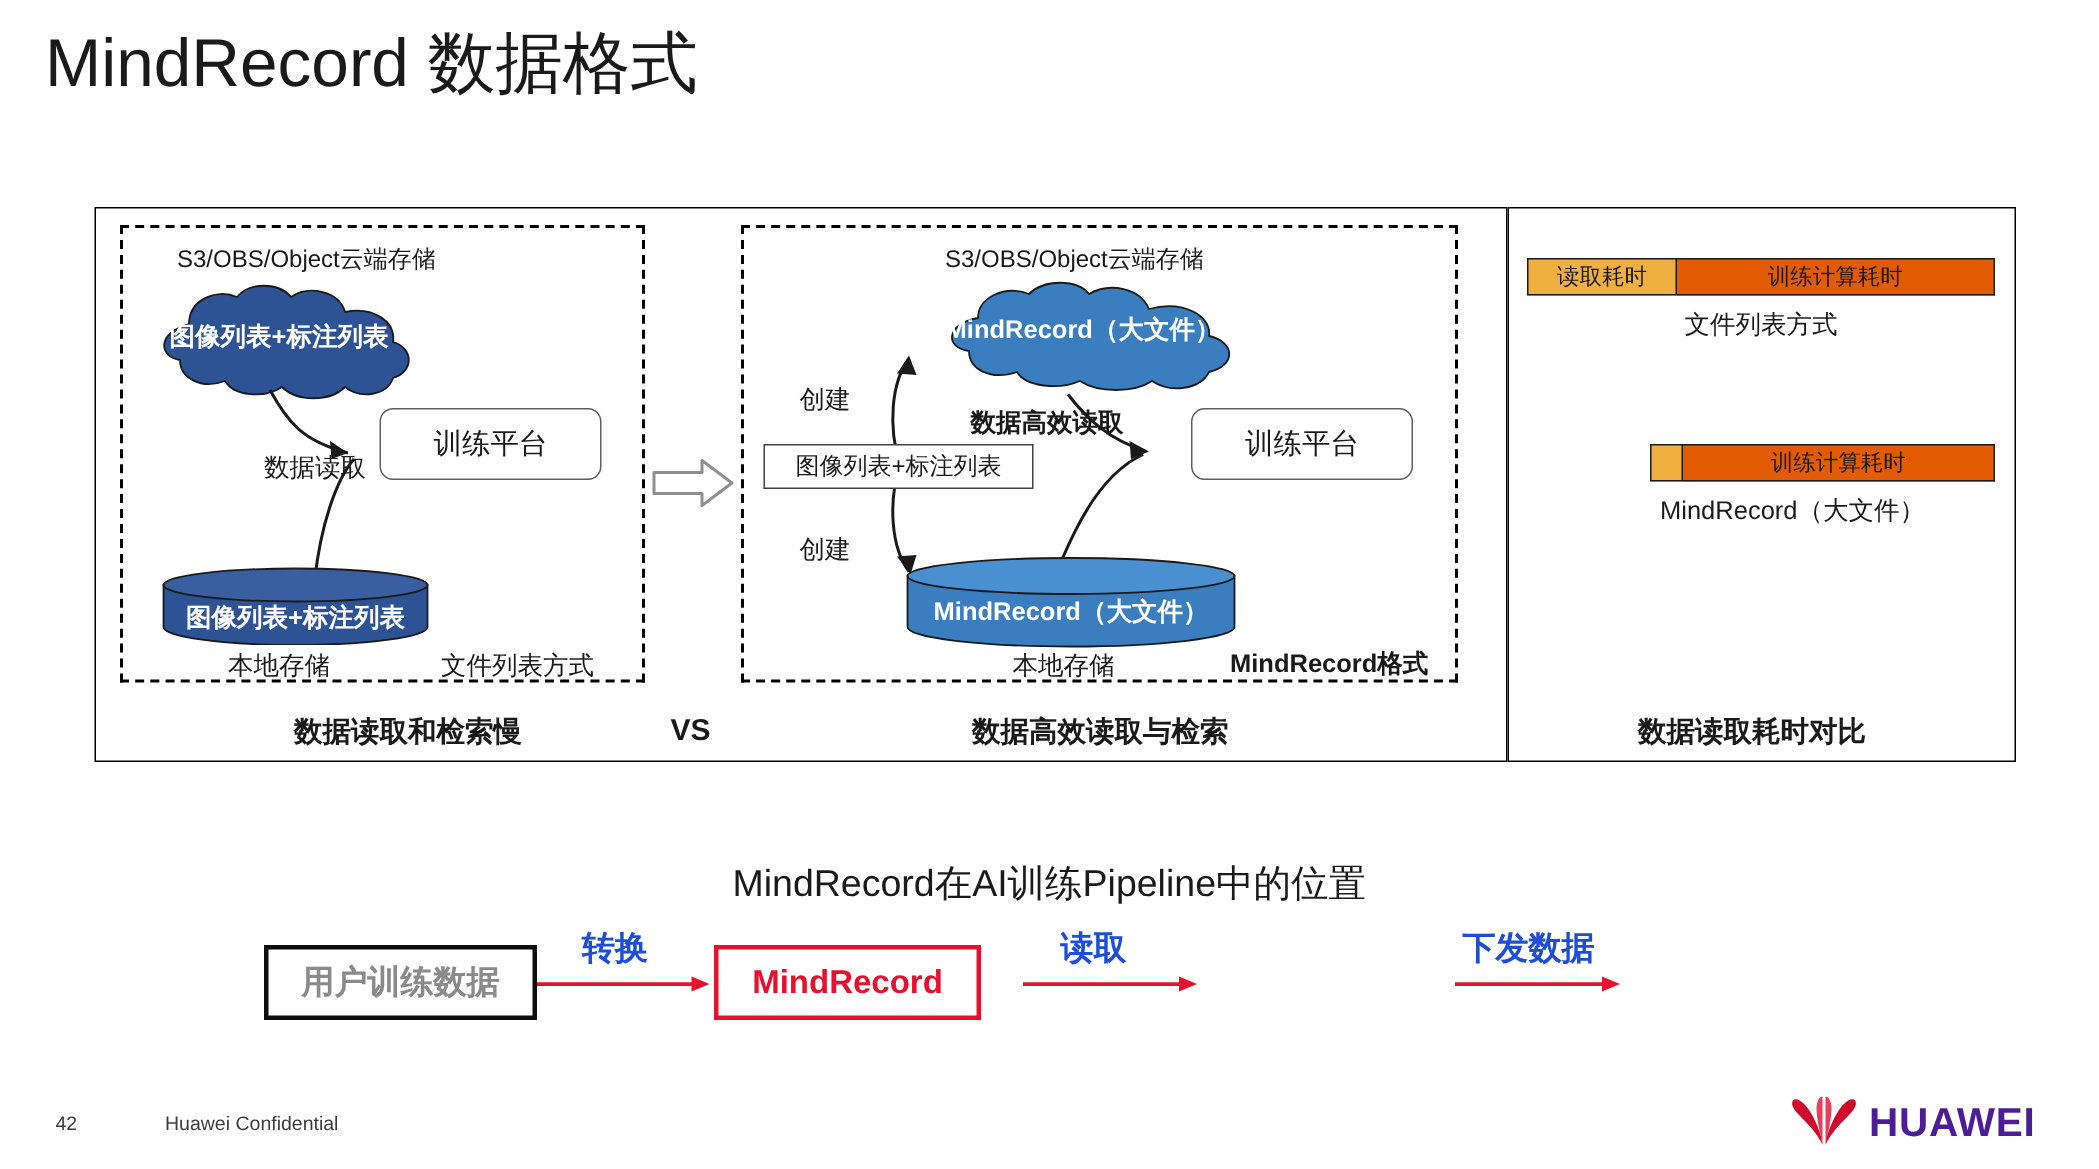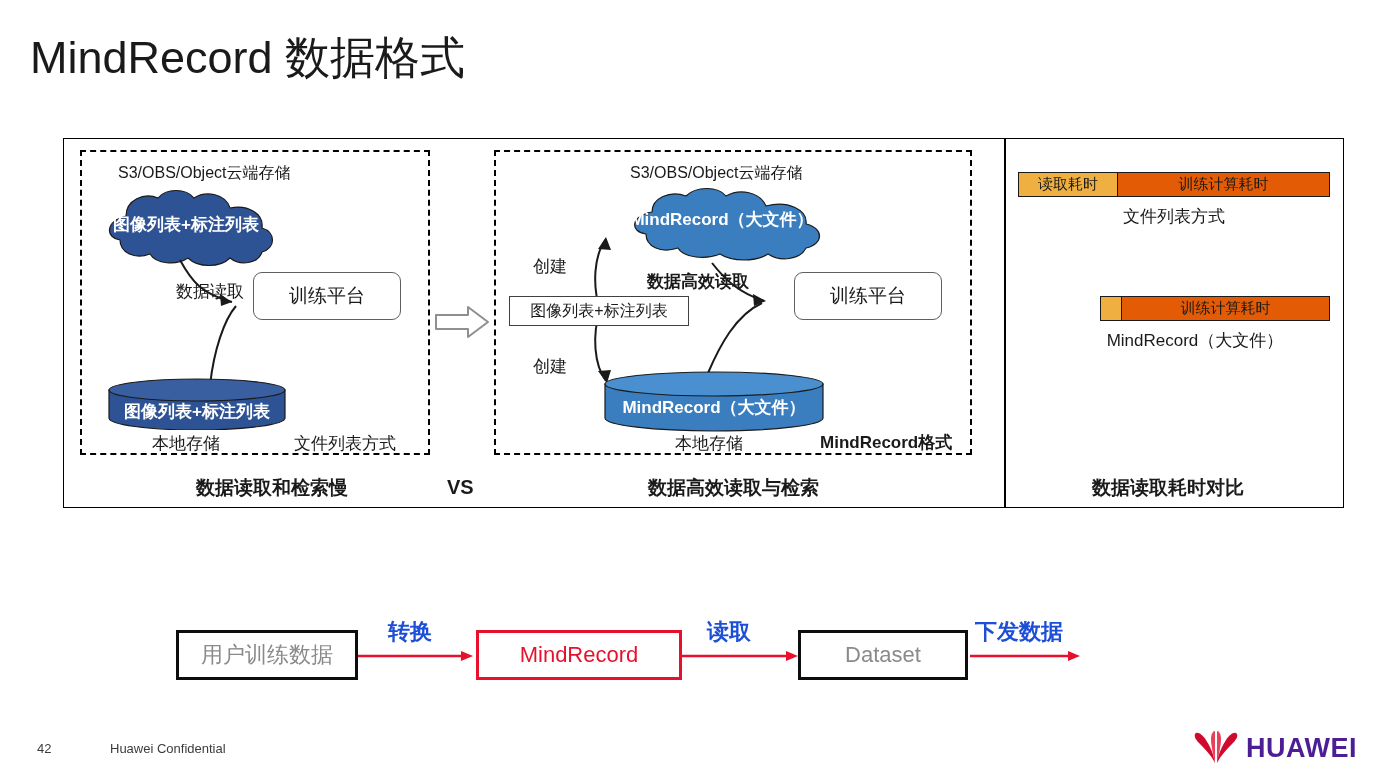--- a/index.html
+++ b/index.html
@@ -23,21 +23,20 @@
   
   .slide-title {
     position: absolute;
     left: 30px;
     top: 12px;
     font-size: 45px;
     font-weight: 400;
     letter-spacing: 0px;
     color: #1a1a1a;
     white-space: nowrap;
-    margin-top: 16px;
   }
 
   
   .panel {
     position: absolute;
     border: 1.5px solid #000000;
     background: #ffffff;
     box-sizing: border-box;
   }
   #panel-compare { left: 63px;  top: 138px; width: 942px; height: 370px; }
@@ -157,20 +156,21 @@
     color: #1a1a1a;
   }
   .pipe-box {
     position: absolute;
     box-sizing: border-box;
     display: flex;
     align-items: center;
     justify-content: center;
     font-size: 22px;
     background: #ffffff;
+    font-weight: bold;
   }
   .pipe-box.dark   { border: 3px solid #0d0d0d; color: #8a8a8a; }
   .pipe-box.accent { border: 3px solid #E8112D; color: #E8112D; }
   .pipe-arrow-lbl {
     position: absolute;
     font-size: 22px;
     font-weight: bold;
     color: #1d4ed8;
     white-space: nowrap;
   }
@@ -224,21 +224,21 @@
     </svg>
     <div class="cloud-text" style="top:27px; font-size:17px;">图像列表+标注列表</div>
   </div>
 
   <svg class="conn" id="left-conn" style="left:140px; top:240px; width:230px; height:160px;" width="230" height="160" viewBox="0 0 230 160">
     <path d="M40,20 C52,42 62,54 92,62" fill="none" stroke="#1a1a1a" stroke-width="2"></path>
     <polygon points="92,62 80,54 81,66" fill="#1a1a1a"></polygon>
     <path d="M70,145 C74,110 84,80 96,66" fill="none" stroke="#1a1a1a" stroke-width="2"></path>
   </svg>
 
-  <div class="lbl lbl-small" style="left:176px; top:280px; font-size:17px;">数据读取</div>
+  <div class="lbl lbl-small" style="left:176px; top:300px; font-size:17px;">数据读取</div>
 
   <div class="platform" style="left:253px; top:272px; width:148px; height:48px;">
     <span>训练平台</span>
   </div>
 
   <div class="cyl" id="left-cyl" style="left:107px; top:378px; width:180px; height:52px;">
     <svg width="180" height="52" viewBox="0 0 180 52">
       <path d="M2,12 L2,40 A88,12 0 0 0 178,40 L178,12 Z" fill="#2E5395" stroke="#1a1a1a" stroke-width="1.2"></path>
       <ellipse cx="90" cy="12" rx="88" ry="11" fill="#3A5FA0" stroke="#1a1a1a" stroke-width="1.2"></ellipse>
     </svg>
@@ -318,38 +318,36 @@
   <div class="bar-caption" style="left:1018px; top:205px; width:312px;">文件列表方式</div>
 
   <div class="bar-row" style="left:1100px; top:296px; width:230px;">
     <div class="bar-seg bar-read" style="width:22px;"></div>
     <div class="bar-seg bar-train" style="width:208px;">训练计算耗时</div>
   </div>
   <div class="bar-caption" style="left:1060px; top:329px; width:270px;">MindRecord（大文件）</div>
 
   <div class="lbl lbl-cap" style="left:1092px; top:475px;">数据读取耗时对比</div>
 
+  <div class="pipe-title">MindRecord在AI训练Pipeline中的位置</div>
 
   <svg class="conn" style="left:170px; top:648px; width:1080px; height:16px;" width="1080" height="16" viewBox="0 0 1080 16">
     <line x1="8" y1="8" x2="295" y2="8" stroke="#E8112D" stroke-width="2.5"></line>
     <polygon points="303,8 291,3 291,13" fill="#E8112D"></polygon>
     <line x1="512" y1="8" x2="620" y2="8" stroke="#E8112D" stroke-width="2.5"></line>
     <polygon points="628,8 616,3 616,13" fill="#E8112D"></polygon>
     <line x1="800" y1="8" x2="902" y2="8" stroke="#E8112D" stroke-width="2.5"></line>
     <polygon points="910,8 898,3 898,13" fill="#E8112D"></polygon>
   </svg>
 
   <div class="pipe-box dark" style="left:176px; top:630px; width:182px; height:50px;">
     <span>用户训练数据</span>
   </div>
-  <div class="pipe-box accent" style="left:476px; top:630px; width:206px; height:50px;">
+  <div class="pipe-box accent" style="left:476px; top:630px; width:178px; height:50px;">
     <span>MindRecord</span>
-  </div>
-  <div class="pipe-box dark" style="left:798px; top:630px; width:170px; height:50px;">
-    <span>Dataset</span>
   </div>
 
   <div class="pipe-arrow-lbl" style="left:388px; top:617px;">转换</div>
   <div class="pipe-arrow-lbl" style="left:707px; top:617px;">读取</div>
   <div class="pipe-arrow-lbl" style="left:975px; top:617px;">下发数据</div>
 
   <div class="footer-num">42</div>
   <div class="footer-conf">Huawei Confidential</div>
 
   <div id="huawei-logo">

